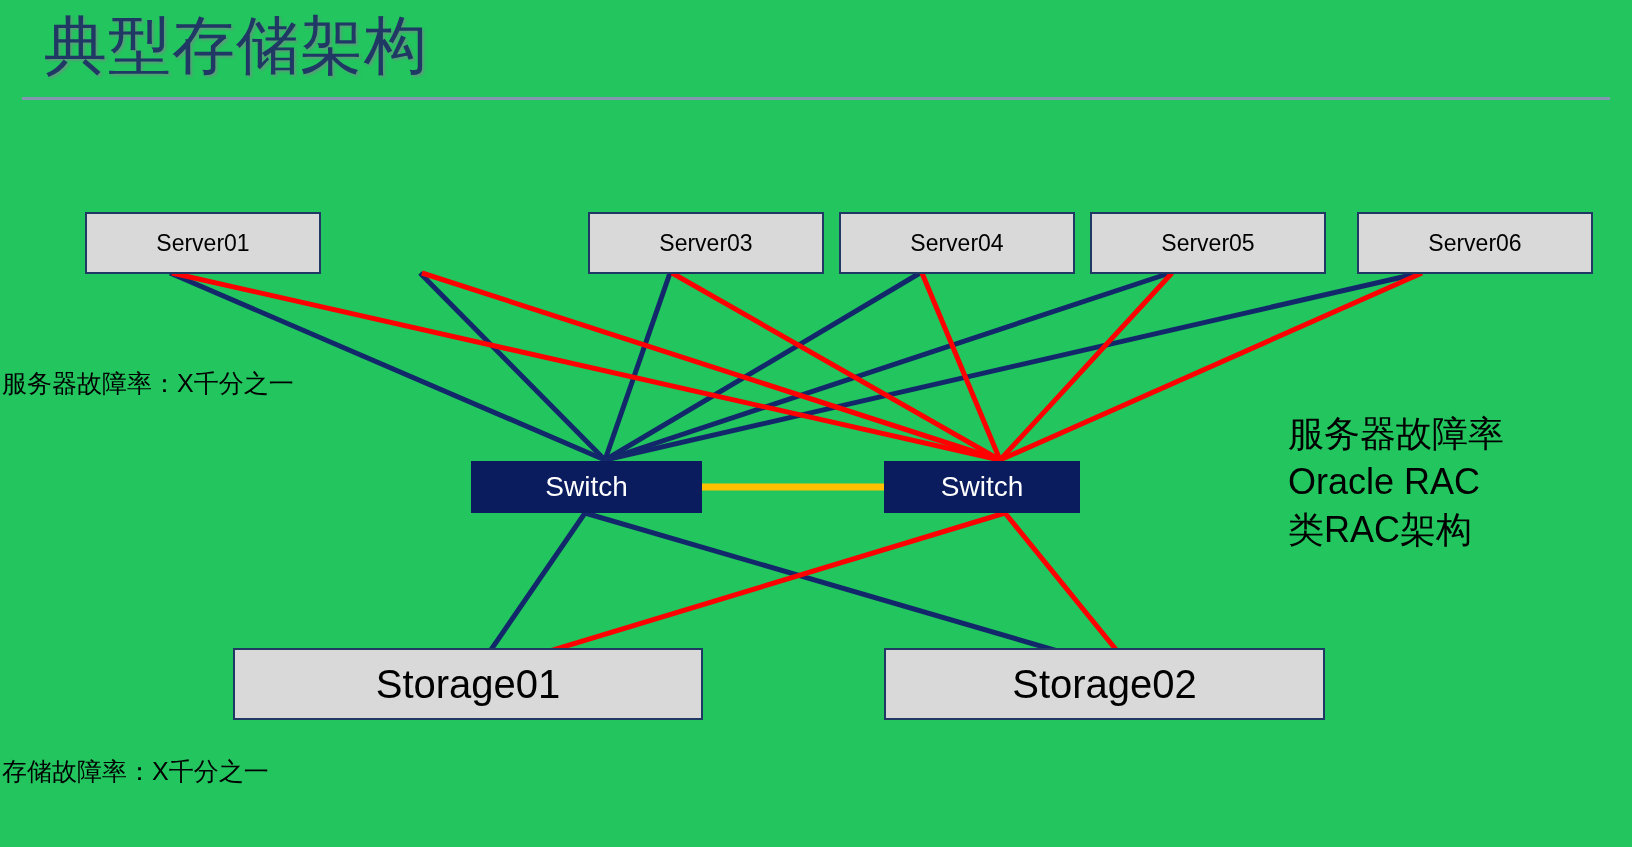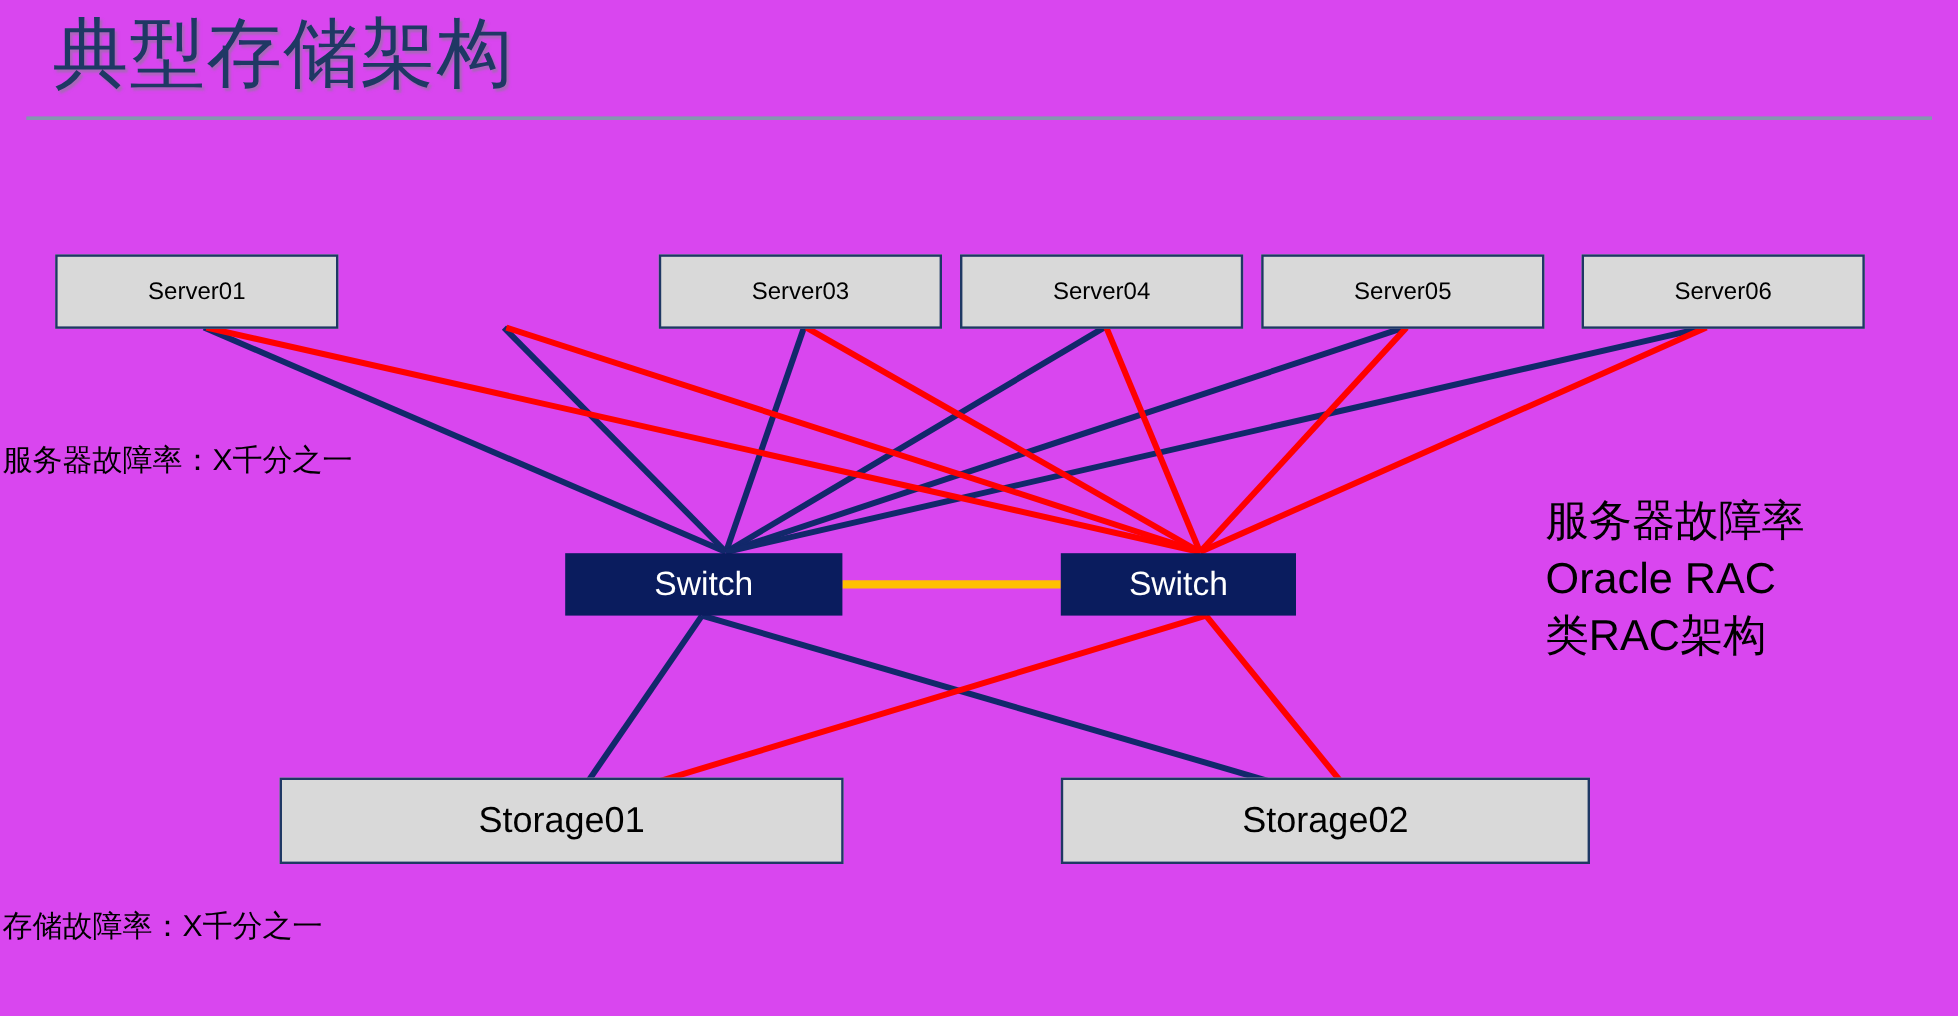--- a/index.html
+++ b/index.html
@@ -7,21 +7,21 @@
     padding: 0;
     background: #ffffff;
   }
   body {
     font-family: "Liberation Sans", sans-serif;
   }
   #slide {
     position: relative;
     width: 1632px;
     height: 847px;
-    background: #d946ef;
+    background: #22c55e;
     overflow: hidden;
   }
 
   
   #title {
     position: absolute;
     left: 44px;
     top: 2px;
     font-size: 63px;
     line-height: 86px;
@@ -54,36 +54,37 @@
     position: absolute;
     box-sizing: border-box;
     display: flex;
     align-items: center;
     justify-content: center;
     text-align: center;
   }
   .server-box {
     background: #D9D9D9;
     border: 2px solid #1F3864;
-    font-size: 20px;
+    font-size: 23px;
     color: #000000;
     height: 62px;
     width: 236px;
+    margin-left: 39px;
   }
   .switch-box {
     background: #0A1C5E;
     border: none;
     color: #ffffff;
     font-size: 28px;
     height: 52px;
   }
   .storage-box {
     background: #D9D9D9;
     border: 2px solid #1F3864;
-    font-size: 30px;
+    font-size: 40px;
     color: #000000;
     height: 72px;
   }
 
   
   .note {
     position: absolute;
     font-size: 25px;
     color: #000000;
     white-space: nowrap;

